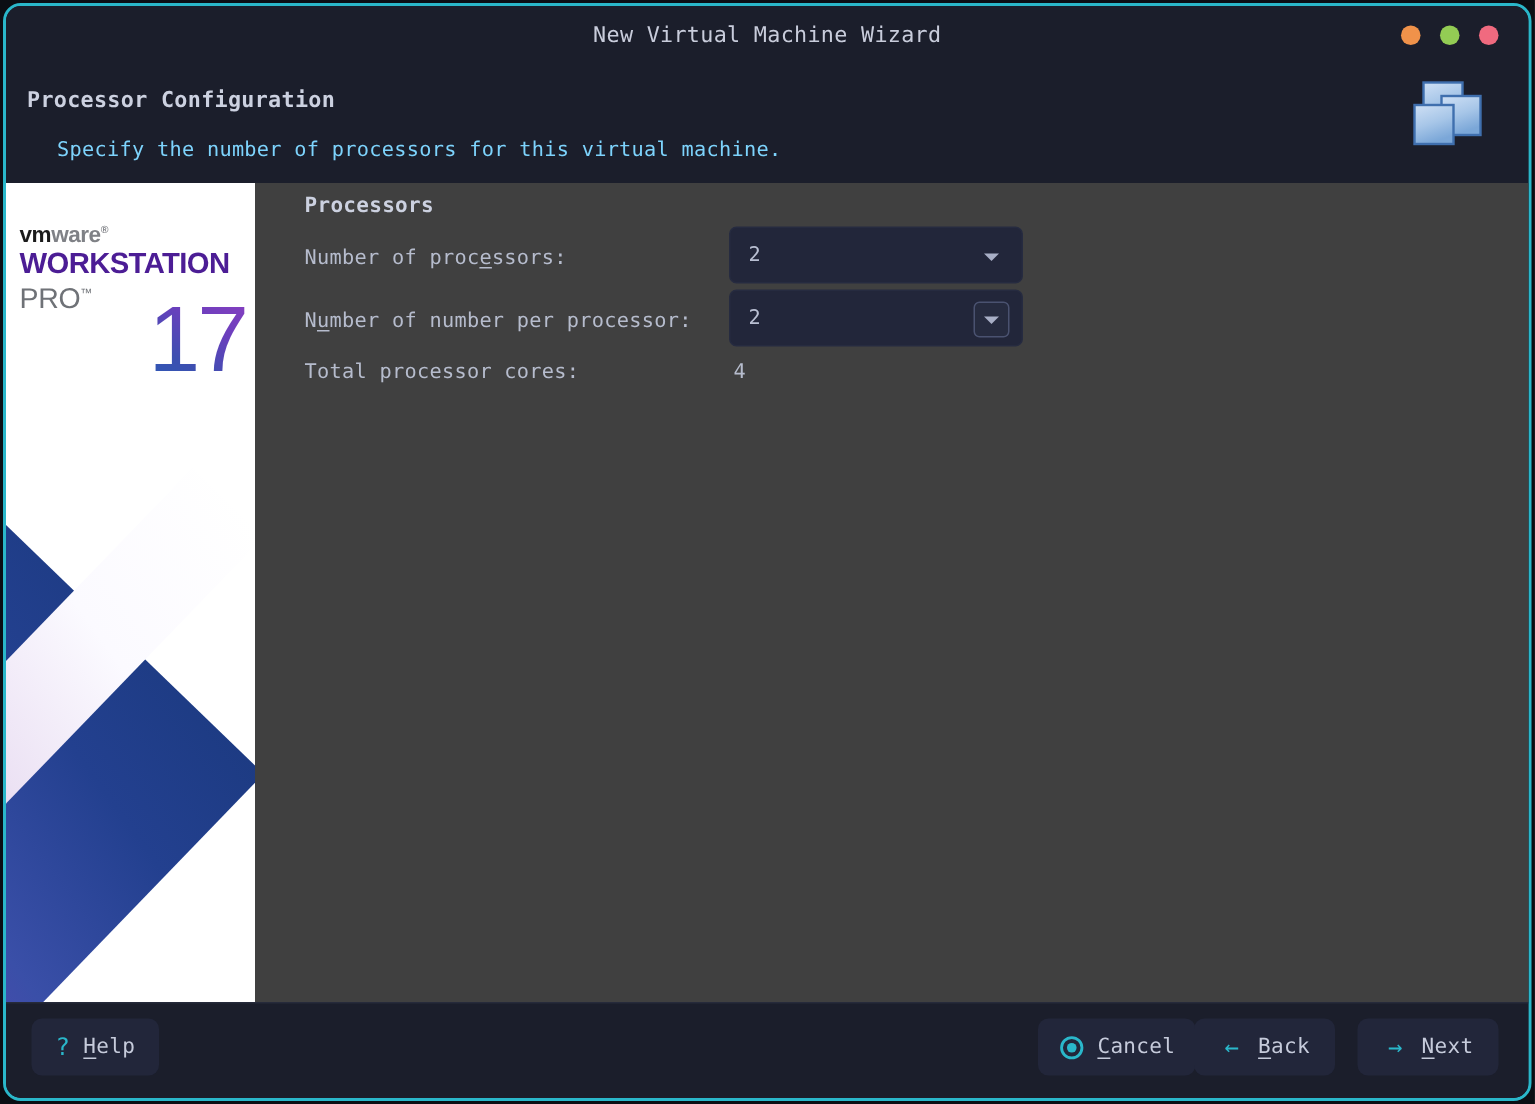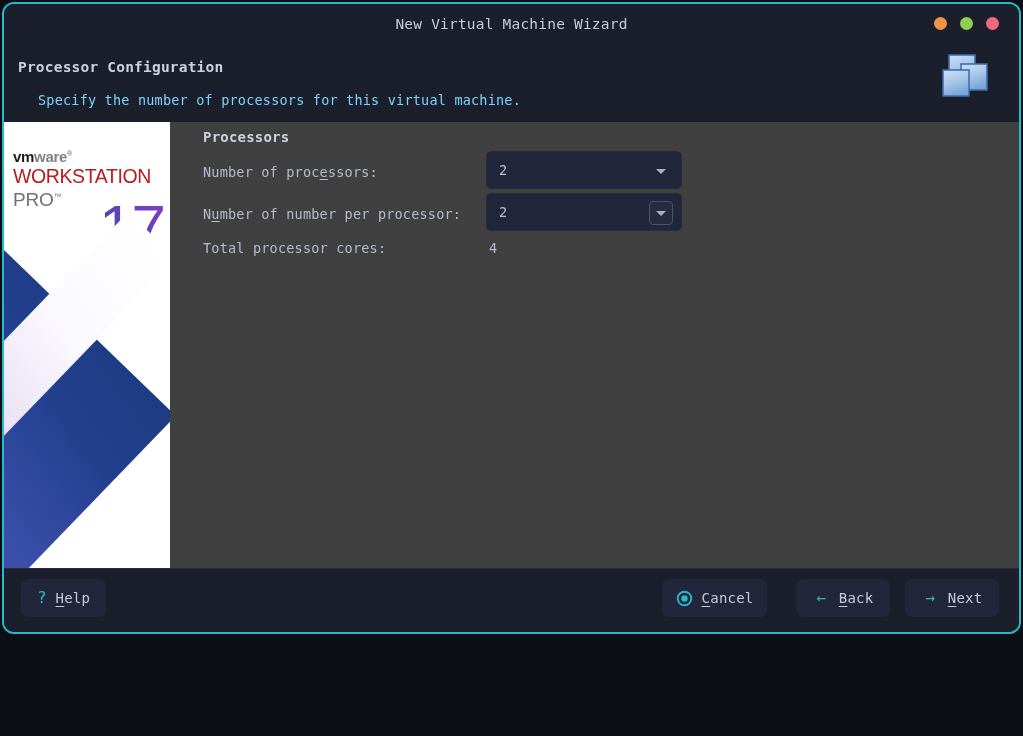--- a/index.html
+++ b/index.html
@@ -5,21 +5,21 @@
   * { box-sizing: border-box; margin: 0; padding: 0; }
   html, body {
     width: 1023px; height: 736px;
     background: #0b0e14;
     font-family: "DejaVu Sans Mono", monospace;
     overflow: hidden;
   }
   #window {
     position: absolute;
     left: 2px; top: 2px;
-    width: 1019px; height: 632px;
+    width: 1019px; height: 732px;
     background: #1b1e2b;
     border: 2px solid #2ab7ca;
     border-radius: 12px;
     overflow: hidden;
     display: flex;
     flex-direction: column;
   }
 
   
   #titlebar {
@@ -98,22 +98,22 @@
     letter-spacing: -0.3px;
     line-height: 1;
     white-space: nowrap;
   }
   .brand-vmware .vm { color: #1b1b1b; }
   .brand-vmware .ware { color: #7f8186; font-weight: bold; }
   .brand-vmware .reg { font-size: 7px; vertical-align: super; color: #7f8186; }
   .brand-ws {
     font-family: "Liberation Sans", sans-serif;
     font-size: 19.5px;
-    font-weight: normal;
-    color: #b91c1c;
+    font-weight: bold;
+    color: #4c1d95;
     letter-spacing: -0.4px;
     line-height: 1.25;
     white-space: nowrap;
   }
   .brand-pro {
     font-family: "Liberation Sans", sans-serif;
     font-size: 19px;
     font-weight: normal;
     color: #6f7277;
     letter-spacing: -0.2px;
@@ -245,21 +245,21 @@
   .btn .bicon {
     display: flex;
     align-items: center;
     justify-content: center;
     width: 17px; height: 17px;
     color: #2ab7ca;
     font-size: 16px;
     line-height: 1;
   }
   #btn-help   { left: 17px;  width: 85px; }
-  #btn-cancel { right: 252px; width: 105px; }
+  #btn-cancel { right: 222px; width: 105px; }
   #btn-back   { right: 129px; width: 94px; }
   #btn-next   { right: 20px;  width: 94px; }
 </style>
 </head>
 <body>
 
 <div id="window">
 
   <div id="titlebar">
     <div id="title-text">New Virtual Machine Wizard</div>

